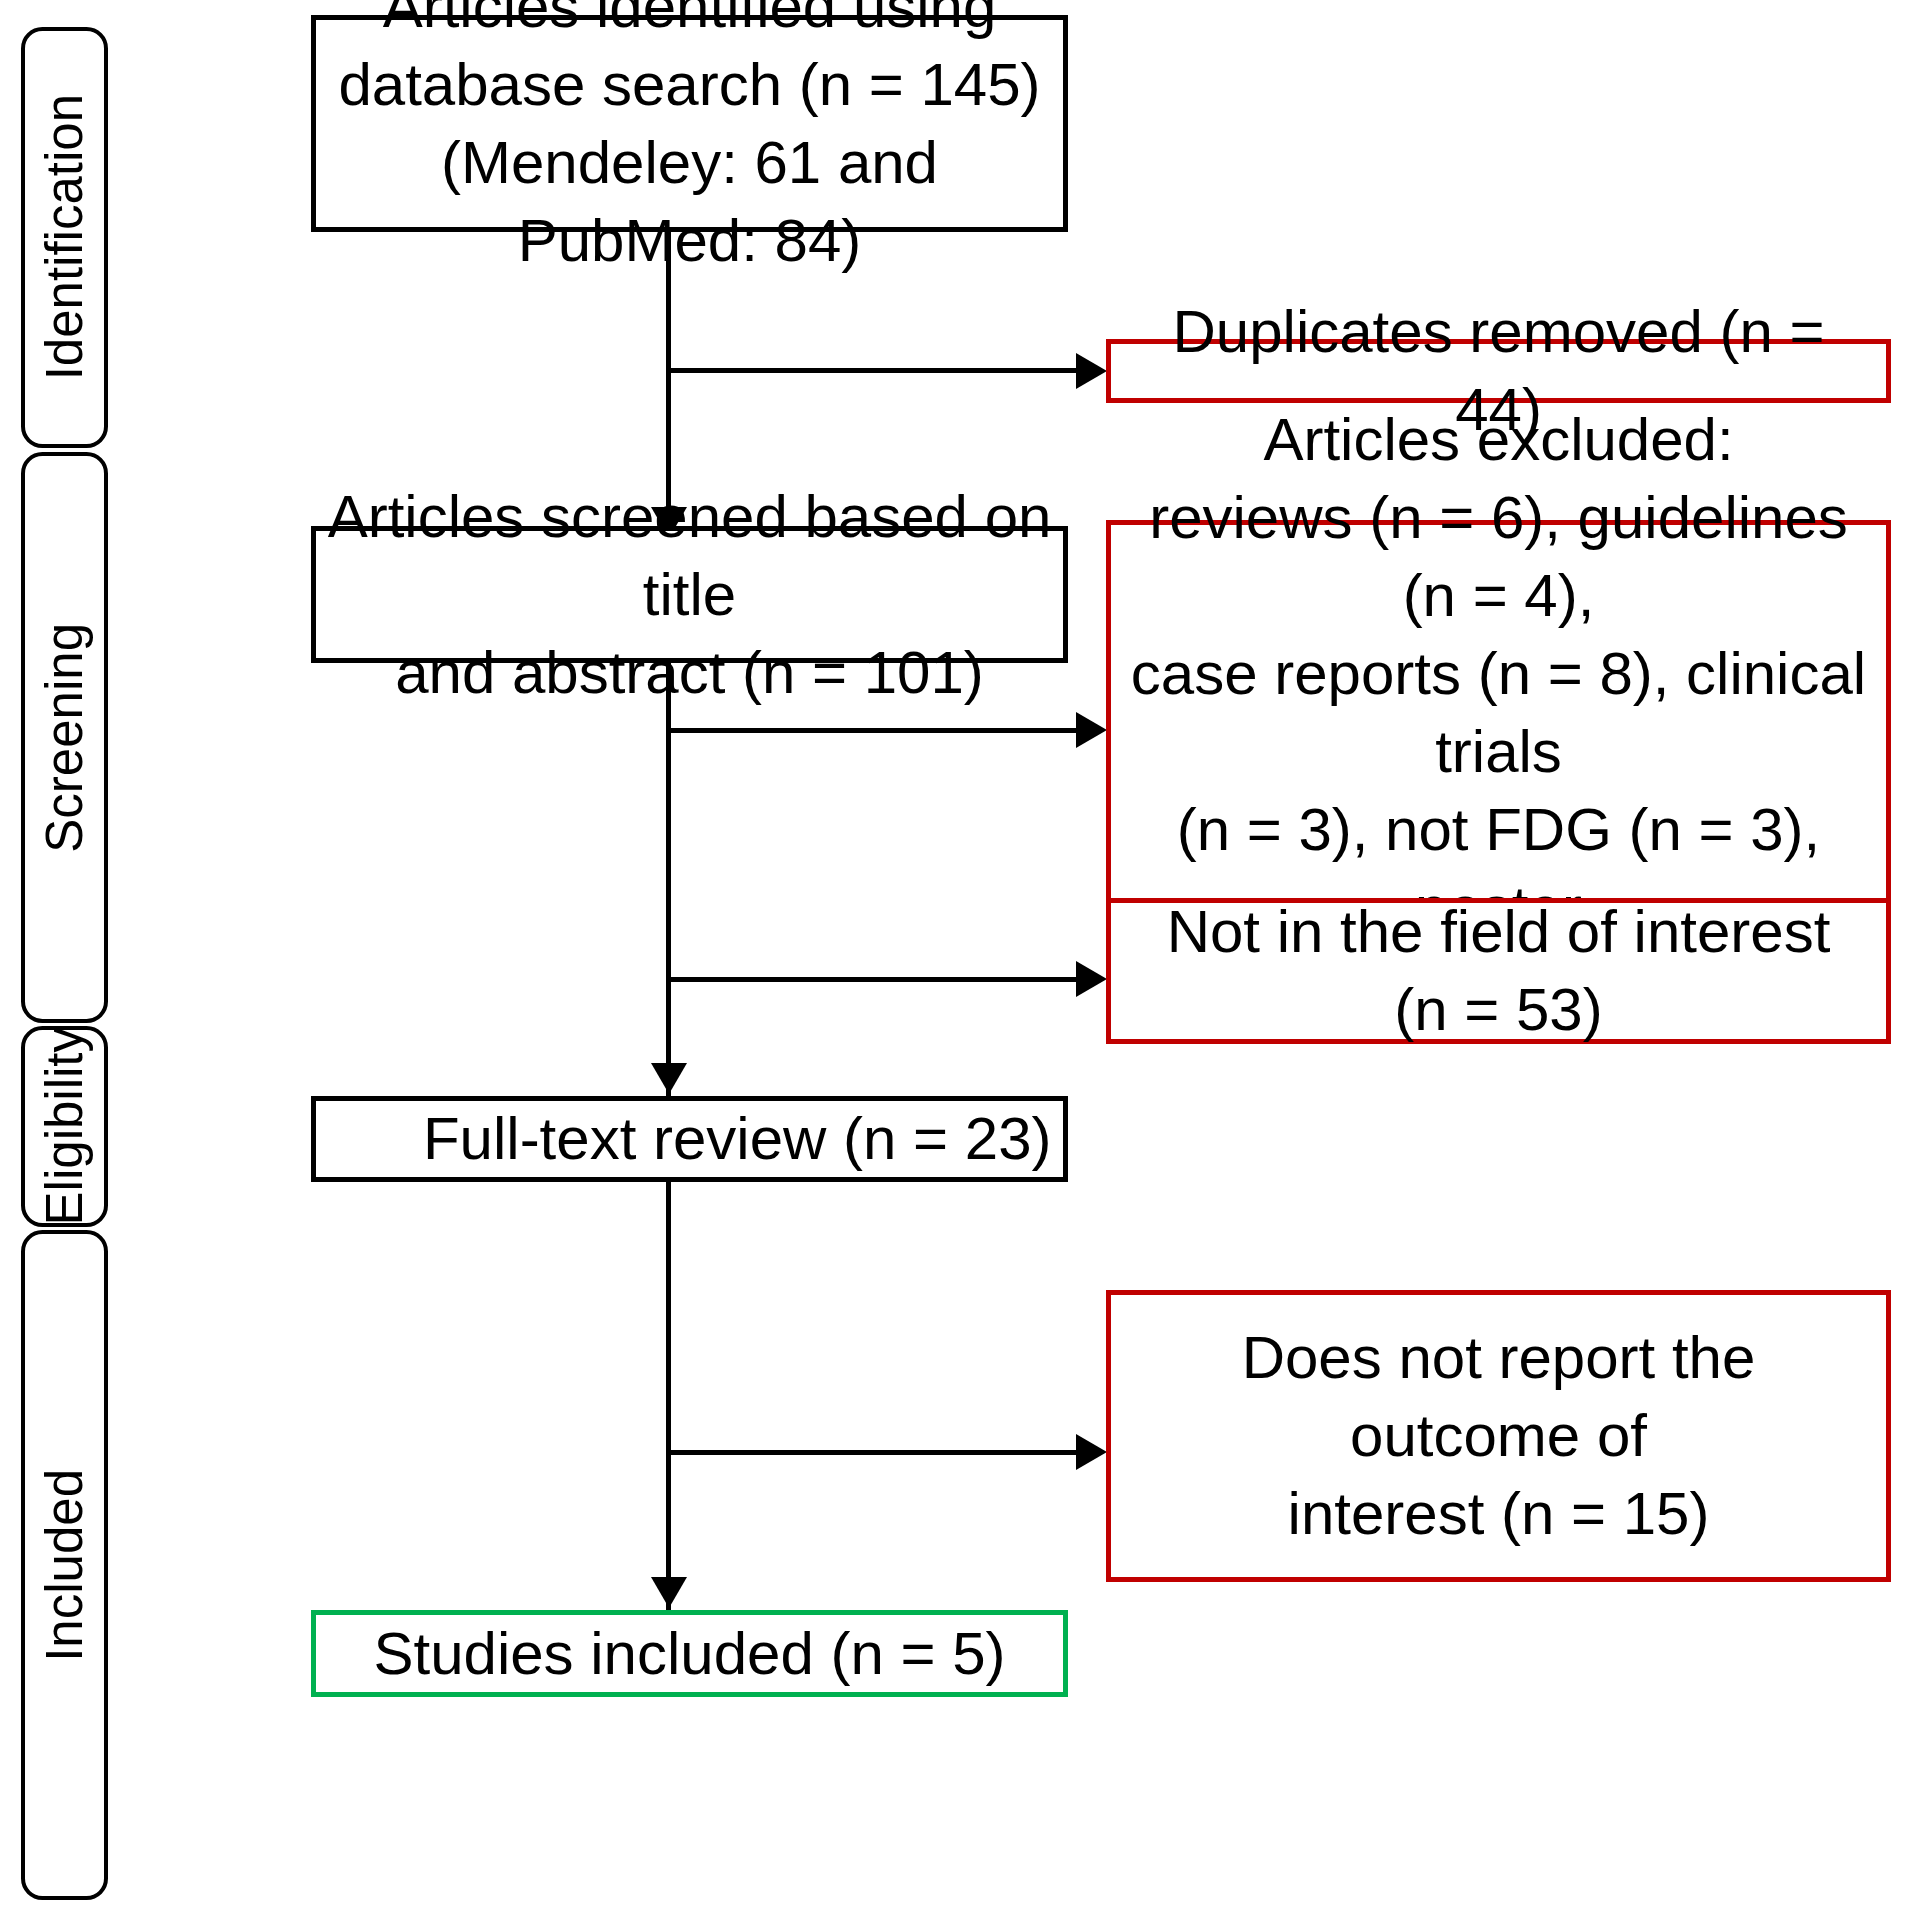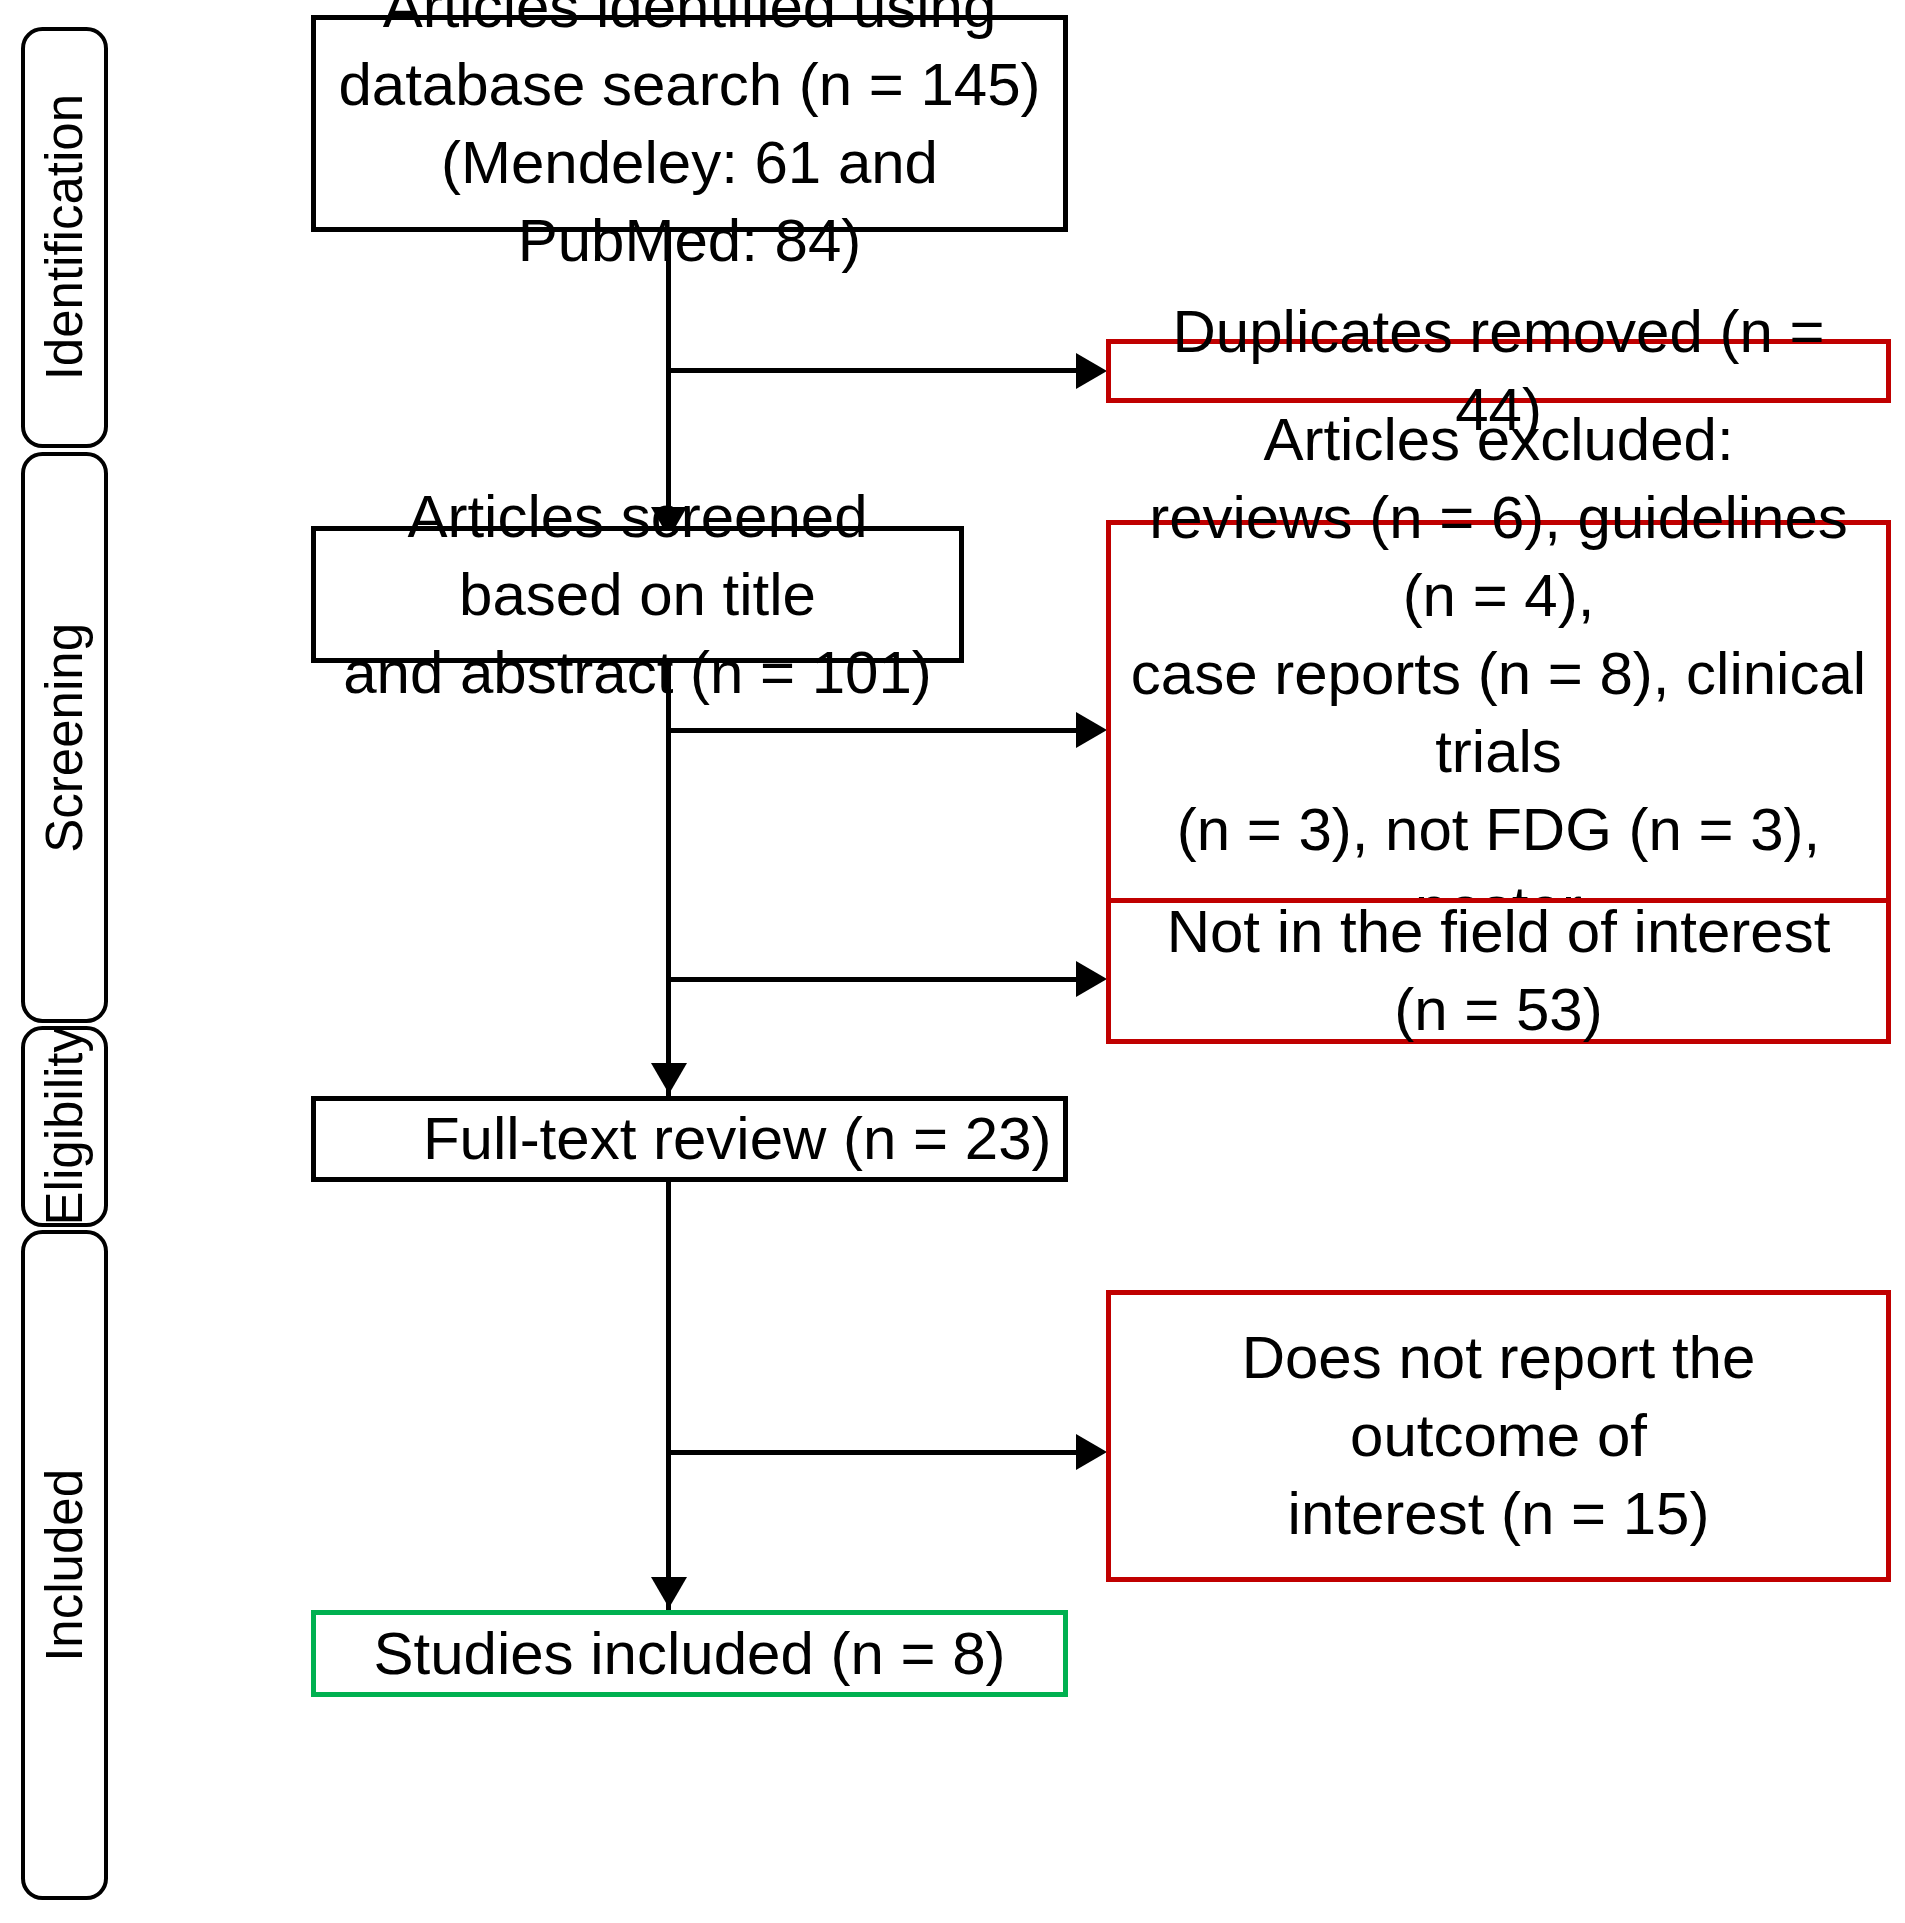--- a/index.html
+++ b/index.html
@@ -142,21 +142,21 @@
   <div class="node primary" style="left:311px; top:15px; width:757px; height:217px;">
     <span class="node-text">Articles identified using
 database search (n = 145)
 (Mendeley: 61 and PubMed: 84)</span>
   </div>
 
   <div class="node excluded" style="left:1106px; top:339px; width:785px; height:64px;">
     <span class="node-text">Duplicates removed (n = 44)</span>
   </div>
 
-  <div class="node primary" style="left:311px; top:526px; width:653px; height:137px;">
+  <div class="node primary" style="left:311px; top:526px; width:757px; height:137px;">
     <span class="node-text">Articles screened based on title
 and abstract (n = 101)</span>
   </div>
 
   <div class="node excluded" style="left:1106px; top:520px; width:785px; height:385px;">
     <span class="node-text">Articles excluded:
 reviews (n = 6), guidelines (n = 4),
 case reports (n = 8), clinical trials
 (n = 3), not FDG (n = 3), poster
 abstract (n = 1)</span>
@@ -170,17 +170,17 @@
   <div class="node primary" style="left:311px; top:1096px; width:757px; height:86px;justify-content:flex-end;">
     <span class="node-text">Full-text review (n = 23)</span>
   </div>
 
   <div class="node excluded" style="left:1106px; top:1290px; width:785px; height:292px;">
     <span class="node-text">Does not report the outcome of
 interest (n = 15)</span>
   </div>
 
   <div class="node included" style="left:311px; top:1610px; width:757px; height:87px;">
-    <span class="node-text">Studies included (n = 8)</span>
+    <span class="node-text">Studies included (n = 5)</span>
   </div>
 
 </div>
 
 
 </body></html>

